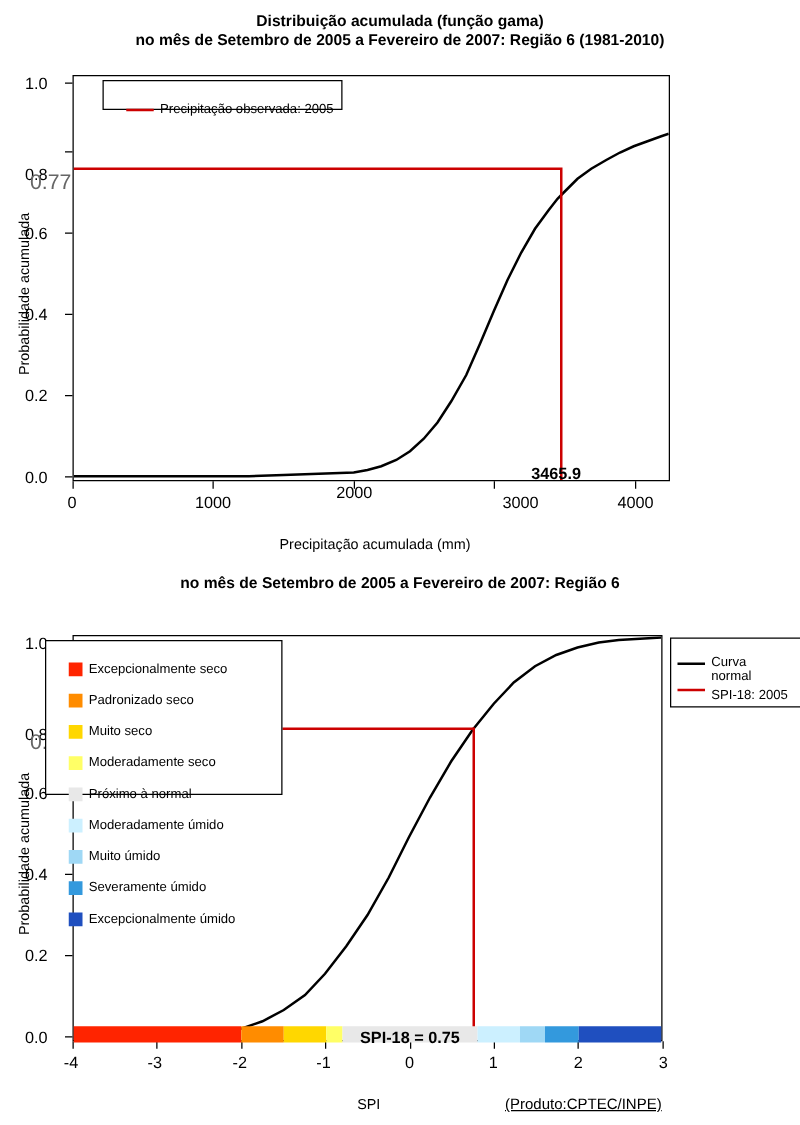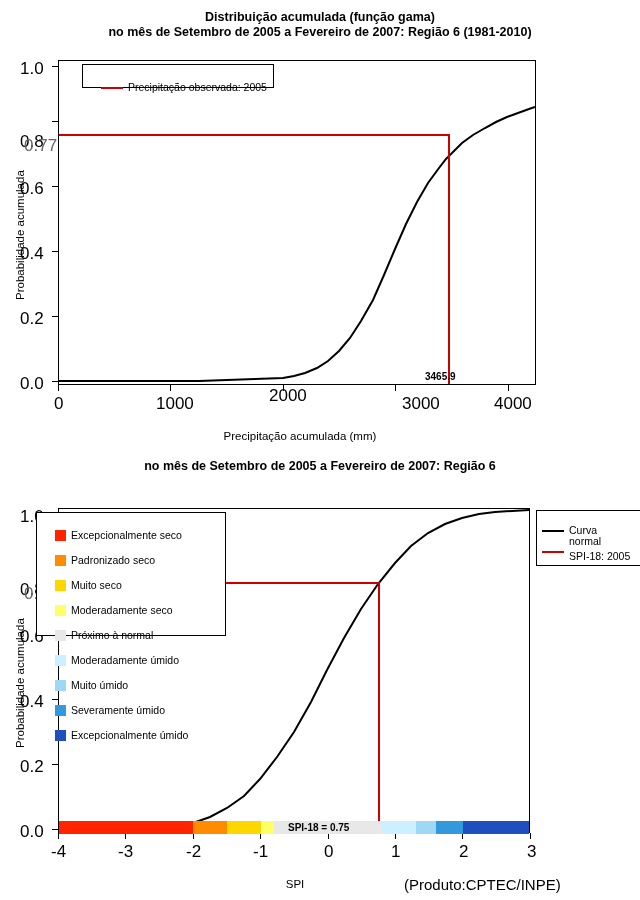--- a/index.html
+++ b/index.html
@@ -8,36 +8,36 @@
   #panel-top{top:0;height:450px;}
   #panel-bottom{top:450px;height:450px;}
 
   .title{text-align:center;font-weight:bold;font-size:12.5px;line-height:15px;}
   .title .l2{font-weight:bold;}
   .axisbox{position:absolute;border:1px solid #000;box-sizing:border-box;background:#fff;}
 
   .ylab{position:absolute;font-size:11.5px;transform:rotate(-90deg);transform-origin:left top;white-space:nowrap;}
   .xlab{position:absolute;font-size:11.5px;text-align:center;white-space:nowrap;}
 
-  .tick-lbl{position:absolute;font-size:17px;white-space:nowrap;}
+  .tick-lbl{position:absolute;font-size:13px;white-space:nowrap;}
   .tick{position:absolute;background:#000;}
 
   .legendbox{position:absolute;border:1px solid #000;background:#fff;box-sizing:border-box;}
   .legend-item{display:flex;align-items:center;height:13px;margin:12px;}
   .legend-swatch{width:11px;height:11px;margin-right:5px;flex:none;}
   .legend-line{width:22px;height:0;border-top:2px solid #cc0000;margin-right:5px;flex:none;}
   .legend-text{font-size:10.5px;white-space:nowrap;line-height:11px;}
 
   .redline{position:absolute;background:#cc0000;}
-  .annot{position:absolute;font-size:10px;font-weight:bold;white-space:nowrap;}
+  .annot{position:absolute;font-size:13px;font-weight:bold;white-space:nowrap;}
   .annot-grey{position:absolute;font-size:17px;color:#666;white-space:nowrap;}
 
   .spibar{position:absolute;display:flex;}
   .spibar div{height:100%;}
-  .source{position:absolute;font-size:15px;}
+  .source{position:absolute;font-size:12px;text-decoration:underline;}
   svg{display:block;}
 </style>
 </head>
 <body>
 
 <div class="panel" id="panel-top">
 
   <div class="title" style="position:absolute;left:0;top:10px;width:640px;">
     <div>Distribuição acumulada (função gama)</div>
     <div class="l2">no mês de Setembro de 2005 a Fevereiro de 2007: Região 6 (1981-2010)</div>

